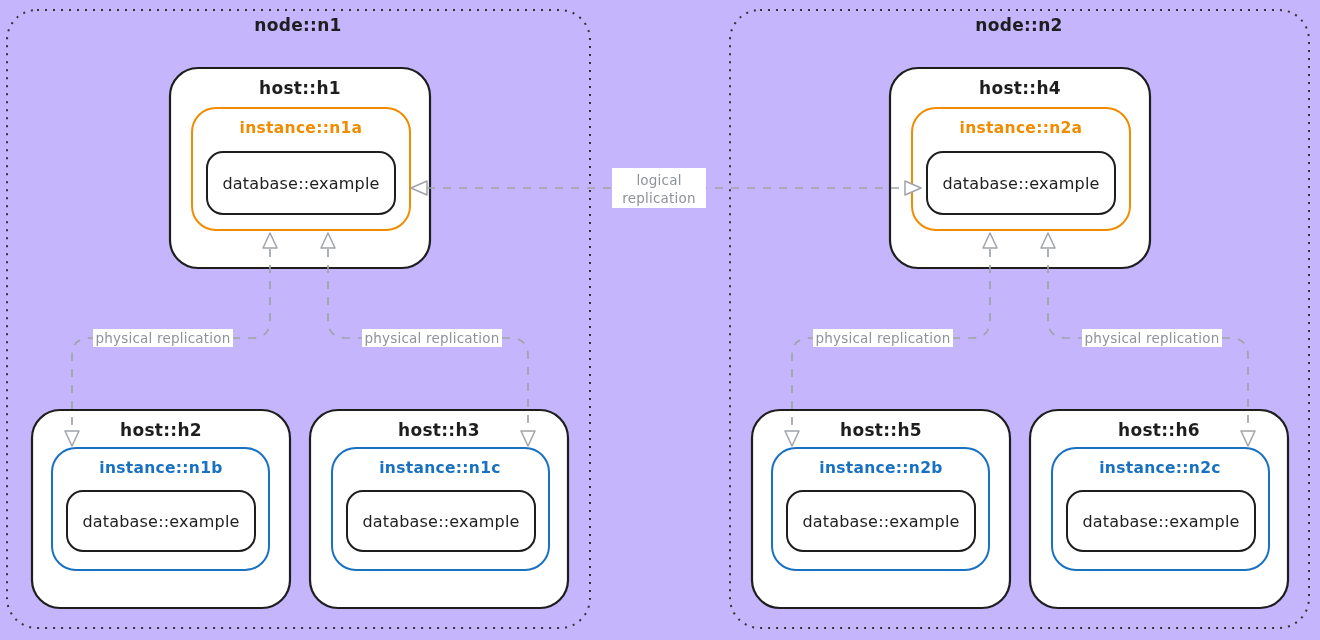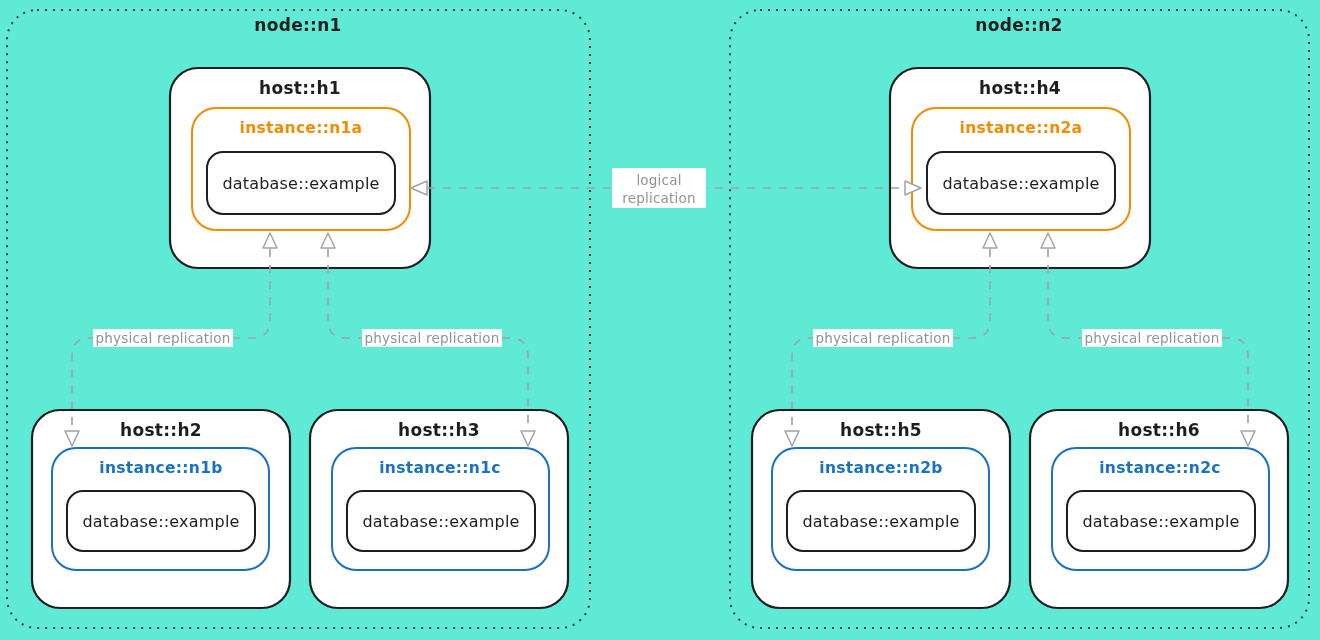--- a/index.html
+++ b/index.html
@@ -1,17 +1,17 @@
 <!DOCTYPE html>
 <html><head>
 <meta charset="utf-8">
 <style>
   html,body{margin:0;padding:0;background:#ffffff;}
   body{font-family:"DejaVu Sans","Liberation Sans",sans-serif;}
-  .stage{position:relative;width:1320px;height:640px;background:#5eead4;overflow:hidden;}
+  .stage{position:relative;width:1320px;height:640px;background:#c4b5fd;overflow:hidden;}
   svg{display:block;}
 
   
   .node-border{fill:none;stroke:#343434;stroke-width:2;stroke-dasharray:2 6;}
   .host-box{fill:#ffffff;stroke:#1e1e1e;stroke-width:2.2;}
   .inst-orange{fill:#ffffff;stroke:#f08c00;stroke-width:2;}
   .inst-blue{fill:#ffffff;stroke:#1971c2;stroke-width:2;}
   .db-box{fill:#ffffff;stroke:#1e1e1e;stroke-width:2;}
   .edge{fill:none;stroke:#a0a4a8;stroke-width:1.7;stroke-dasharray:8 8;}
   .head{fill:#ffffff;stroke:#a0a4a8;stroke-width:1.5;stroke-linejoin:round;}

